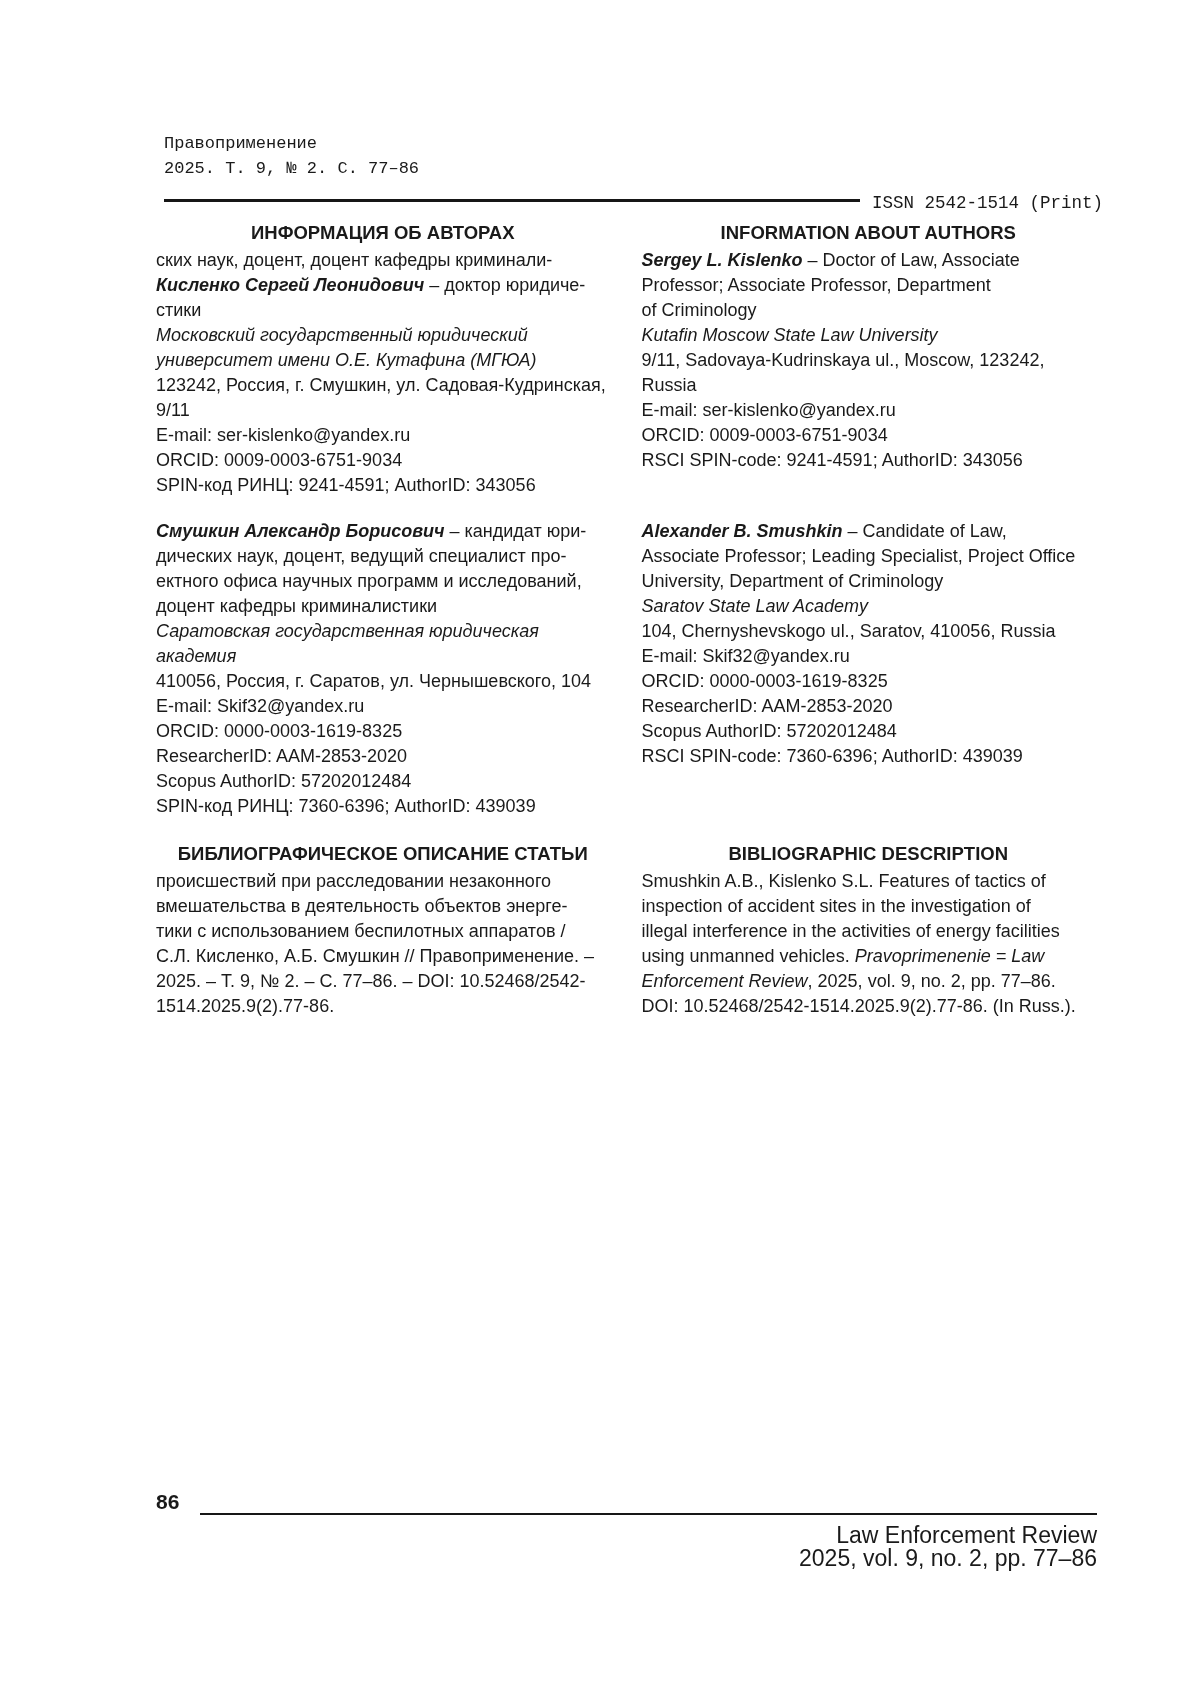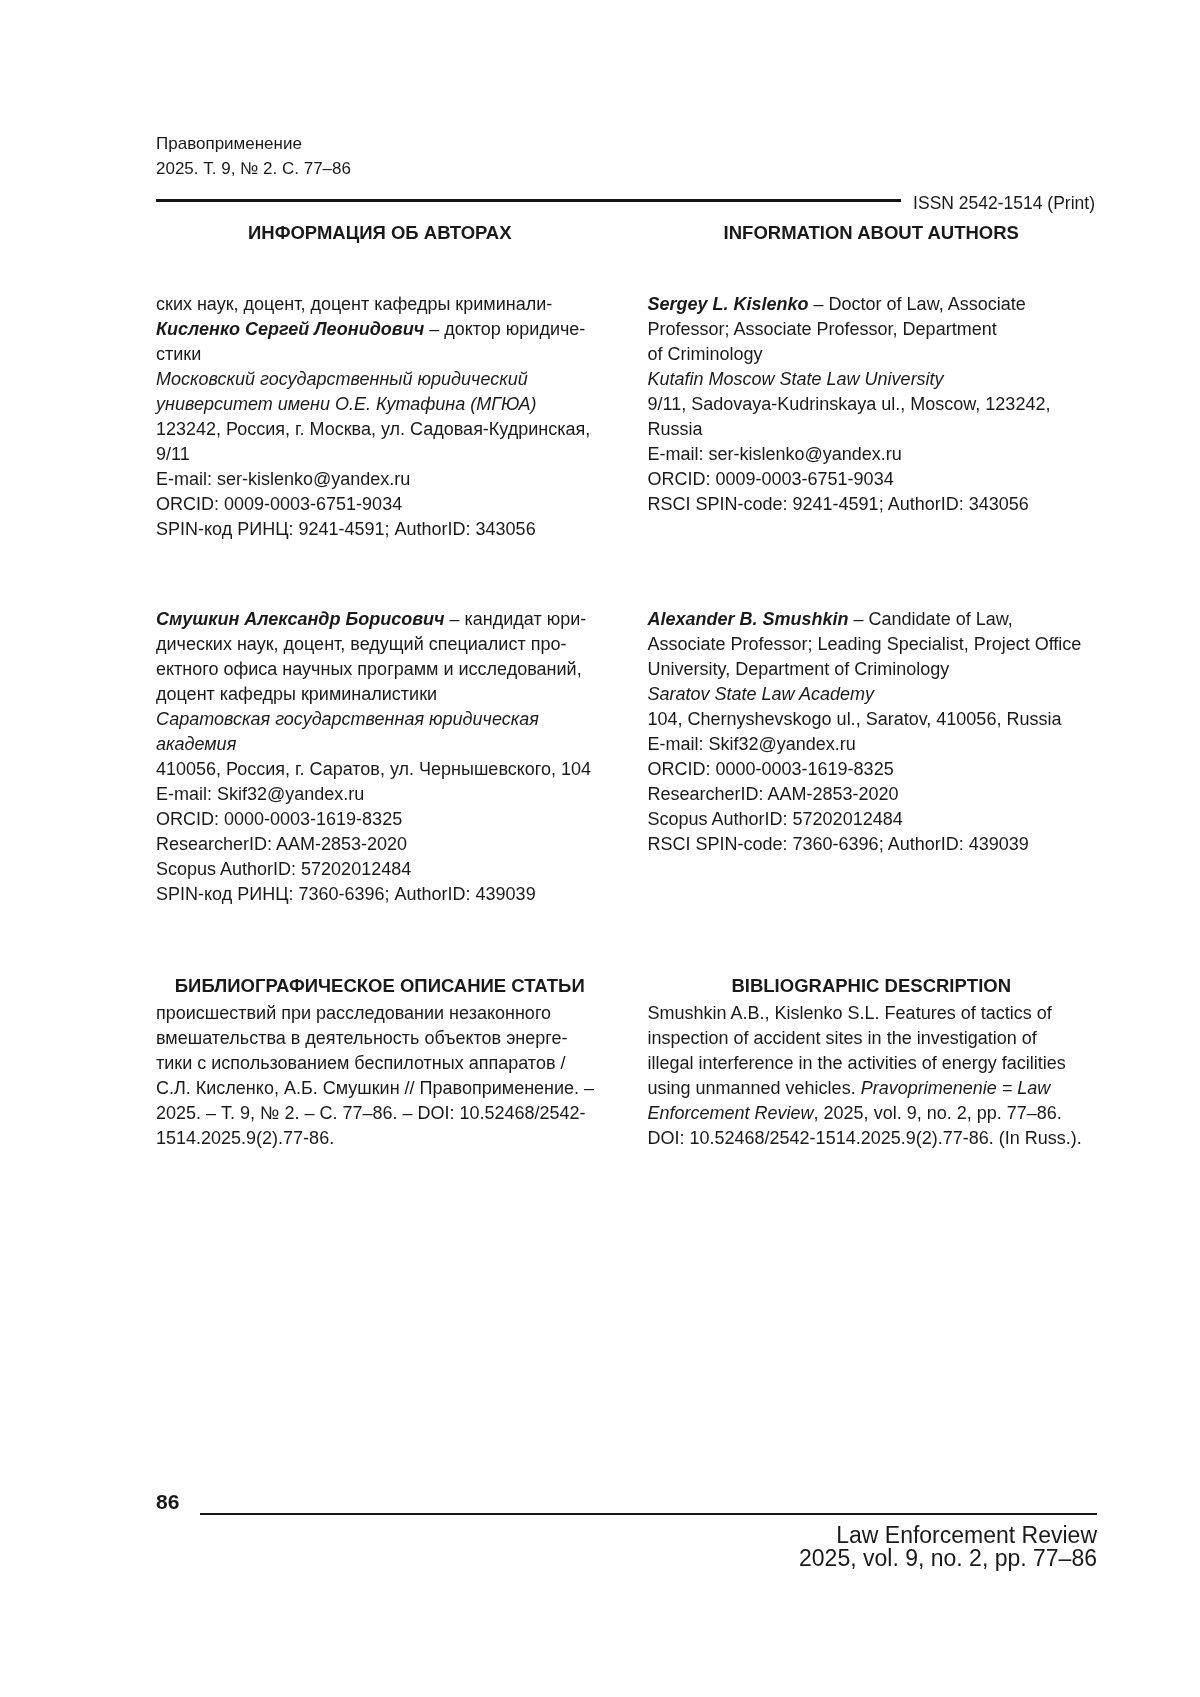--- a/index.html
+++ b/index.html
@@ -6,30 +6,30 @@
   .page{
     position:relative;
     width:1200px;height:1697px;
     margin:0 auto;
     background:#ffffff;
     color:#1a1a1a;
     font-family:"Liberation Sans",sans-serif;
     overflow:hidden;
   }
   
-  .hdr{position:absolute;left:156px;top:131px;width:939px;}
+  .hdr{position:absolute;left:164px;top:131px;width:939px;font-family:Liberation Mono, monospace;}
   .hdr-line{font-size:17px;line-height:25px;white-space:nowrap;}
   .hdr-rule-row{display:flex;align-items:center;margin-top:5px;}
   .hdr-rule{flex:1;border-top:3px solid #161616;margin-right:12px;}
   .issn{font-size:17.5px;line-height:22px;white-space:nowrap;padding-top:6px;}
   
   .cols{
     position:absolute;left:156px;top:220px;width:939px;
     display:grid;grid-template-columns:1fr 1fr;column-gap:32px;
-    align-items:start;grid-auto-flow:row;gap:44px;
+    align-items:start;grid-auto-flow:row;
   }
   .sec-h{
     margin:0 0 3px 0;padding:0;
     font-size:18.5px;line-height:25px;font-weight:bold;
     text-align:center;white-space:nowrap;
   }
   .block{font-size:18px;line-height:25px;}
   .row2{margin-top:21px;}
   .row3{margin-top:22px;}
   .ln{white-space:nowrap;}
@@ -59,21 +59,21 @@
   <div class="cols">
     <h2 class="sec-h">ИНФОРМАЦИЯ ОБ АВТОРАХ</h2>
     <h2 class="sec-h">INFORMATION ABOUT AUTHORS</h2>
 
     <div class="block">
         <div class="ln"><span>ских наук, доцент, доцент кафедры криминали-</span></div>
         <div class="ln"><span class="bi">Кисленко Сергей Леонидович</span><span> – доктор юридиче-</span></div>
         <div class="ln"><span>стики</span></div>
         <div class="ln"><span class="i">Московский государственный юридический</span></div>
         <div class="ln"><span class="i">университет имени О.Е. Кутафина (МГЮА)</span></div>
-        <div class="ln"><span>123242, Россия, г. Москва, ул. Садовая-Кудринская,</span></div>
+        <div class="ln"><span>123242, Россия, г. Смушкин, ул. Садовая-Кудринская,</span></div>
         <div class="ln"><span>9/11</span></div>
         <div class="ln"><span>E-mail: ser-kislenko@yandex.ru</span></div>
         <div class="ln"><span>ORCID: 0009-0003-6751-9034</span></div>
         <div class="ln"><span>SPIN-код РИНЦ: 9241-4591; AuthorID: 343056</span></div>
       </div>
     <div class="block">
         <div class="ln"><span class="bi">Sergey L. Kislenko</span><span> – Doctor of Law, Associate</span></div>
         <div class="ln"><span>Professor; Associate Professor, Department</span></div>
         <div class="ln"><span>of Criminology</span></div>
         <div class="ln"><span class="i">Kutafin Moscow State Law University</span></div>

